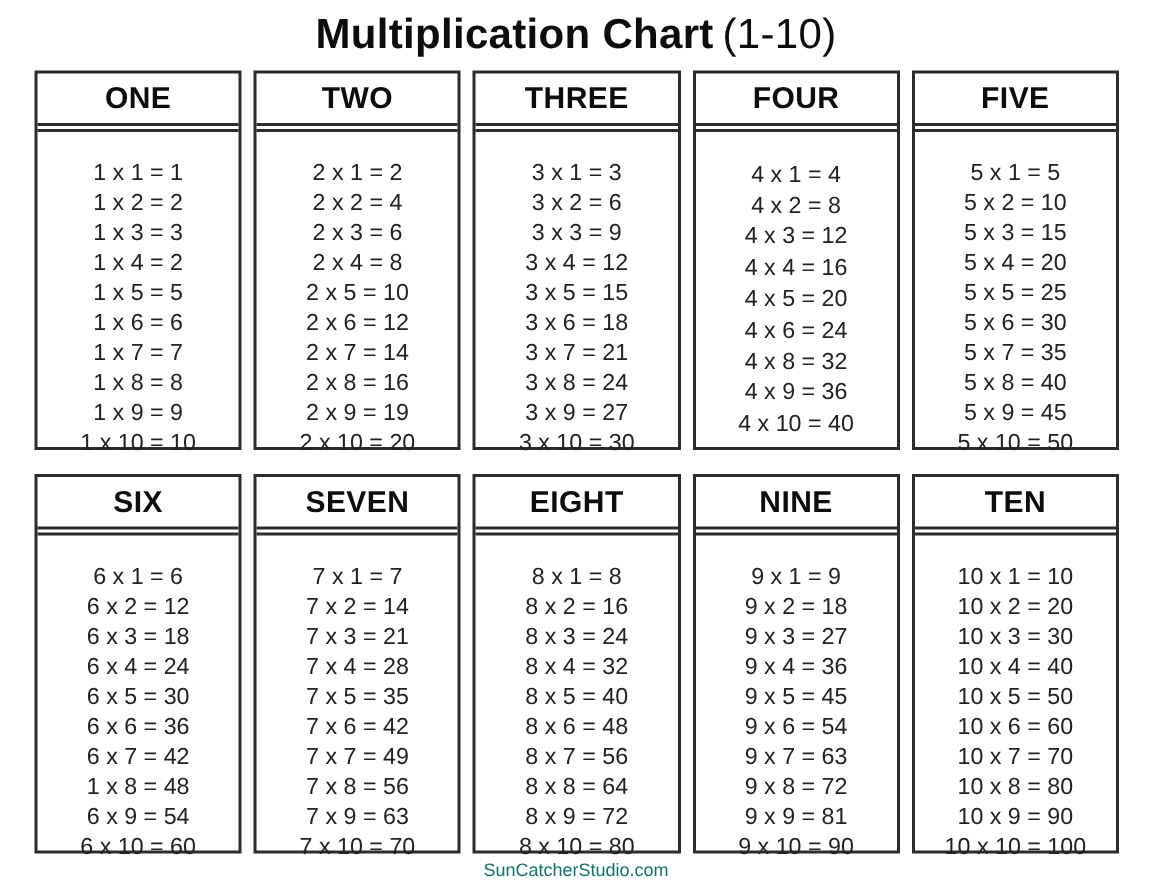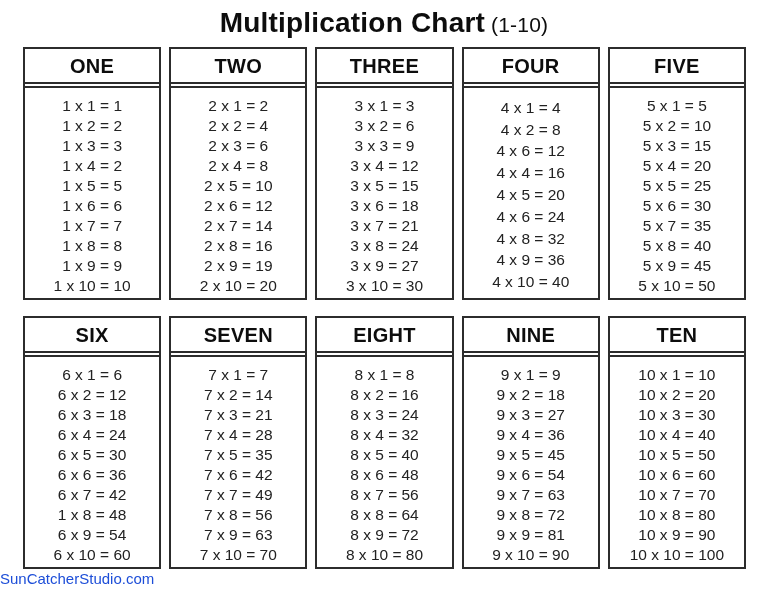--- a/index.html
+++ b/index.html
@@ -23,21 +23,21 @@
     height: 40px;
     text-align: center;
     font-size: 28px;
     font-weight: 700;
     color: #0d0d0d;
     letter-spacing: 0.2px;
     line-height: 32px;
   }
   .title .title-suffix {
     font-weight: 400;
-    font-size: 21px;
+    font-size: 28px;
     margin-left: 6px;
   }
   .grid {
     display: grid;
     grid-template-columns: repeat(5, 1fr);
     column-gap: 8px;
     row-gap: 16px;
     padding: 0 22px 0 23px;
   }
   .column {
@@ -58,37 +58,37 @@
     color: #0d0d0d;
     letter-spacing: 0.3px;
   }
   .col-body {
     border-top: 2px solid #2c2c2c;
     margin-top: 2px;
     flex: 1;
     display: flex;
     flex-direction: column;
     justify-content: space-evenly;
-    padding: 8px 0 4px;
+    padding: 18px 0 4px;
     text-align: center;
     font-size: 15.5px;
     color: #222222;
   }
   .fact-row {
     line-height: 20px;
     white-space: nowrap;
   }
   .footer {
     position: absolute;
     left: 0;
     right: 0;
     bottom: 6px;
-    text-align: left;
-    font-size: 15px;
-    color: #1d4ed8;
+    text-align: center;
+    font-size: 12px;
+    color: #0f766e;
   }
 </style>
 </head>
 <body>
 
 <div class="page">
   <h1 class="title"><span class="title-main">Multiplication Chart</span><span class="title-suffix">(1-10)</span></h1>
 
   <div class="grid">
   <div class="column">
@@ -166,21 +166,21 @@
 </div>
   </div>
 
   <div class="column">
     <div class="col-header">FOUR</div>
     <div class="col-body">
   <div class="fact-row">4 x 1 = 4</div>
 
   <div class="fact-row">4 x 2 = 8</div>
 
-  <div class="fact-row">4 x 6 = 12</div>
+  <div class="fact-row">4 x 3 = 12</div>
 
   <div class="fact-row">4 x 4 = 16</div>
 
   <div class="fact-row">4 x 5 = 20</div>
 
   <div class="fact-row">4 x 6 = 24</div>
 
 
   <div class="fact-row">4 x 8 = 32</div>
 

